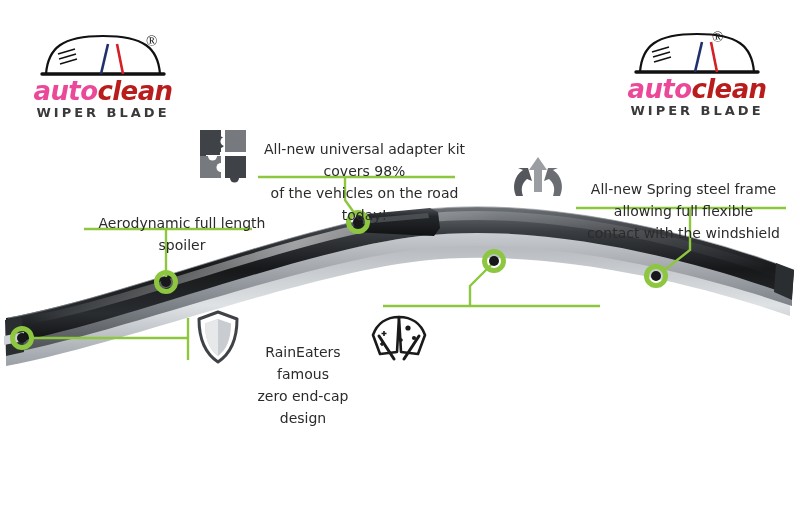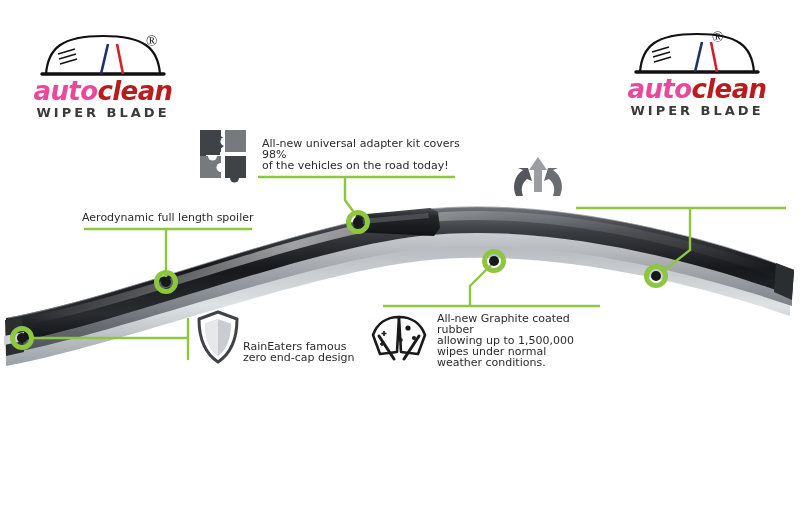--- a/index.html
+++ b/index.html
@@ -75,24 +75,25 @@
     position: absolute;
     left: 0; top: 0;
     width: 800px; height: 514px;
     pointer-events: none;
   }
 
   
   .callout-text {
     position: absolute;
     font-family: "DejaVu Sans", sans-serif;
-    font-size: 11px;
-    line-height: 11px;
+    font-size: 14px;
+    line-height: 22px;
     color: #2b2b2b;
     white-space: pre-line;
+    text-align: center;
   }
   .ct-spoiler  { left: 82px;  top: 212px; width: 200px; }
   .ct-adapter  { left: 262px; top: 138px; width: 205px; }
   .ct-spring   { left: 571px; top: 178px; width: 225px; }
   .ct-endcap   { left: 243px; top: 329px; width: 120px; margin-top: 12px; }
   .ct-graphite { left: 437px; top: 313px; width: 165px; }
 
   
   .feat-icon { position: absolute; }
   .ic-puzzle  { left: 196px; top: 126px; }
@@ -277,20 +278,18 @@
     <circle cx="38" cy="16" r="2.6" fill="#1a1a1a"></circle>
     <circle cx="44" cy="26" r="2.1" fill="#1a1a1a"></circle>
     <circle cx="31" cy="28" r="1.8" fill="#1a1a1a"></circle>
     <path d="M14 19 l0 5 M11.5 21.5 l5 0" stroke="#1a1a1a" stroke-width="1.6"></path>
     <path d="M12 30 l0 4 M10 32 l4 0" stroke="#1a1a1a" stroke-width="1.5"></path>
   </svg>
 
   <div class="callout-text ct-spoiler">Aerodynamic full length spoiler</div>
   <div class="callout-text ct-adapter">All-new universal adapter kit covers 98%
 of the vehicles on the road today!</div>
+  <div class="callout-text ct-spring">All-new Spring steel frame allowing full flexible
+contact with the windshield</div>
   <div class="callout-text ct-endcap">RainEaters famous
 zero end-cap design</div>
-  <div class="callout-text ct-graphite">All-new Graphite coated rubber
-allowing up to 1,500,000
-wipes under normal
-weather conditions.</div>
 
 </div>
 
 </body></html>

